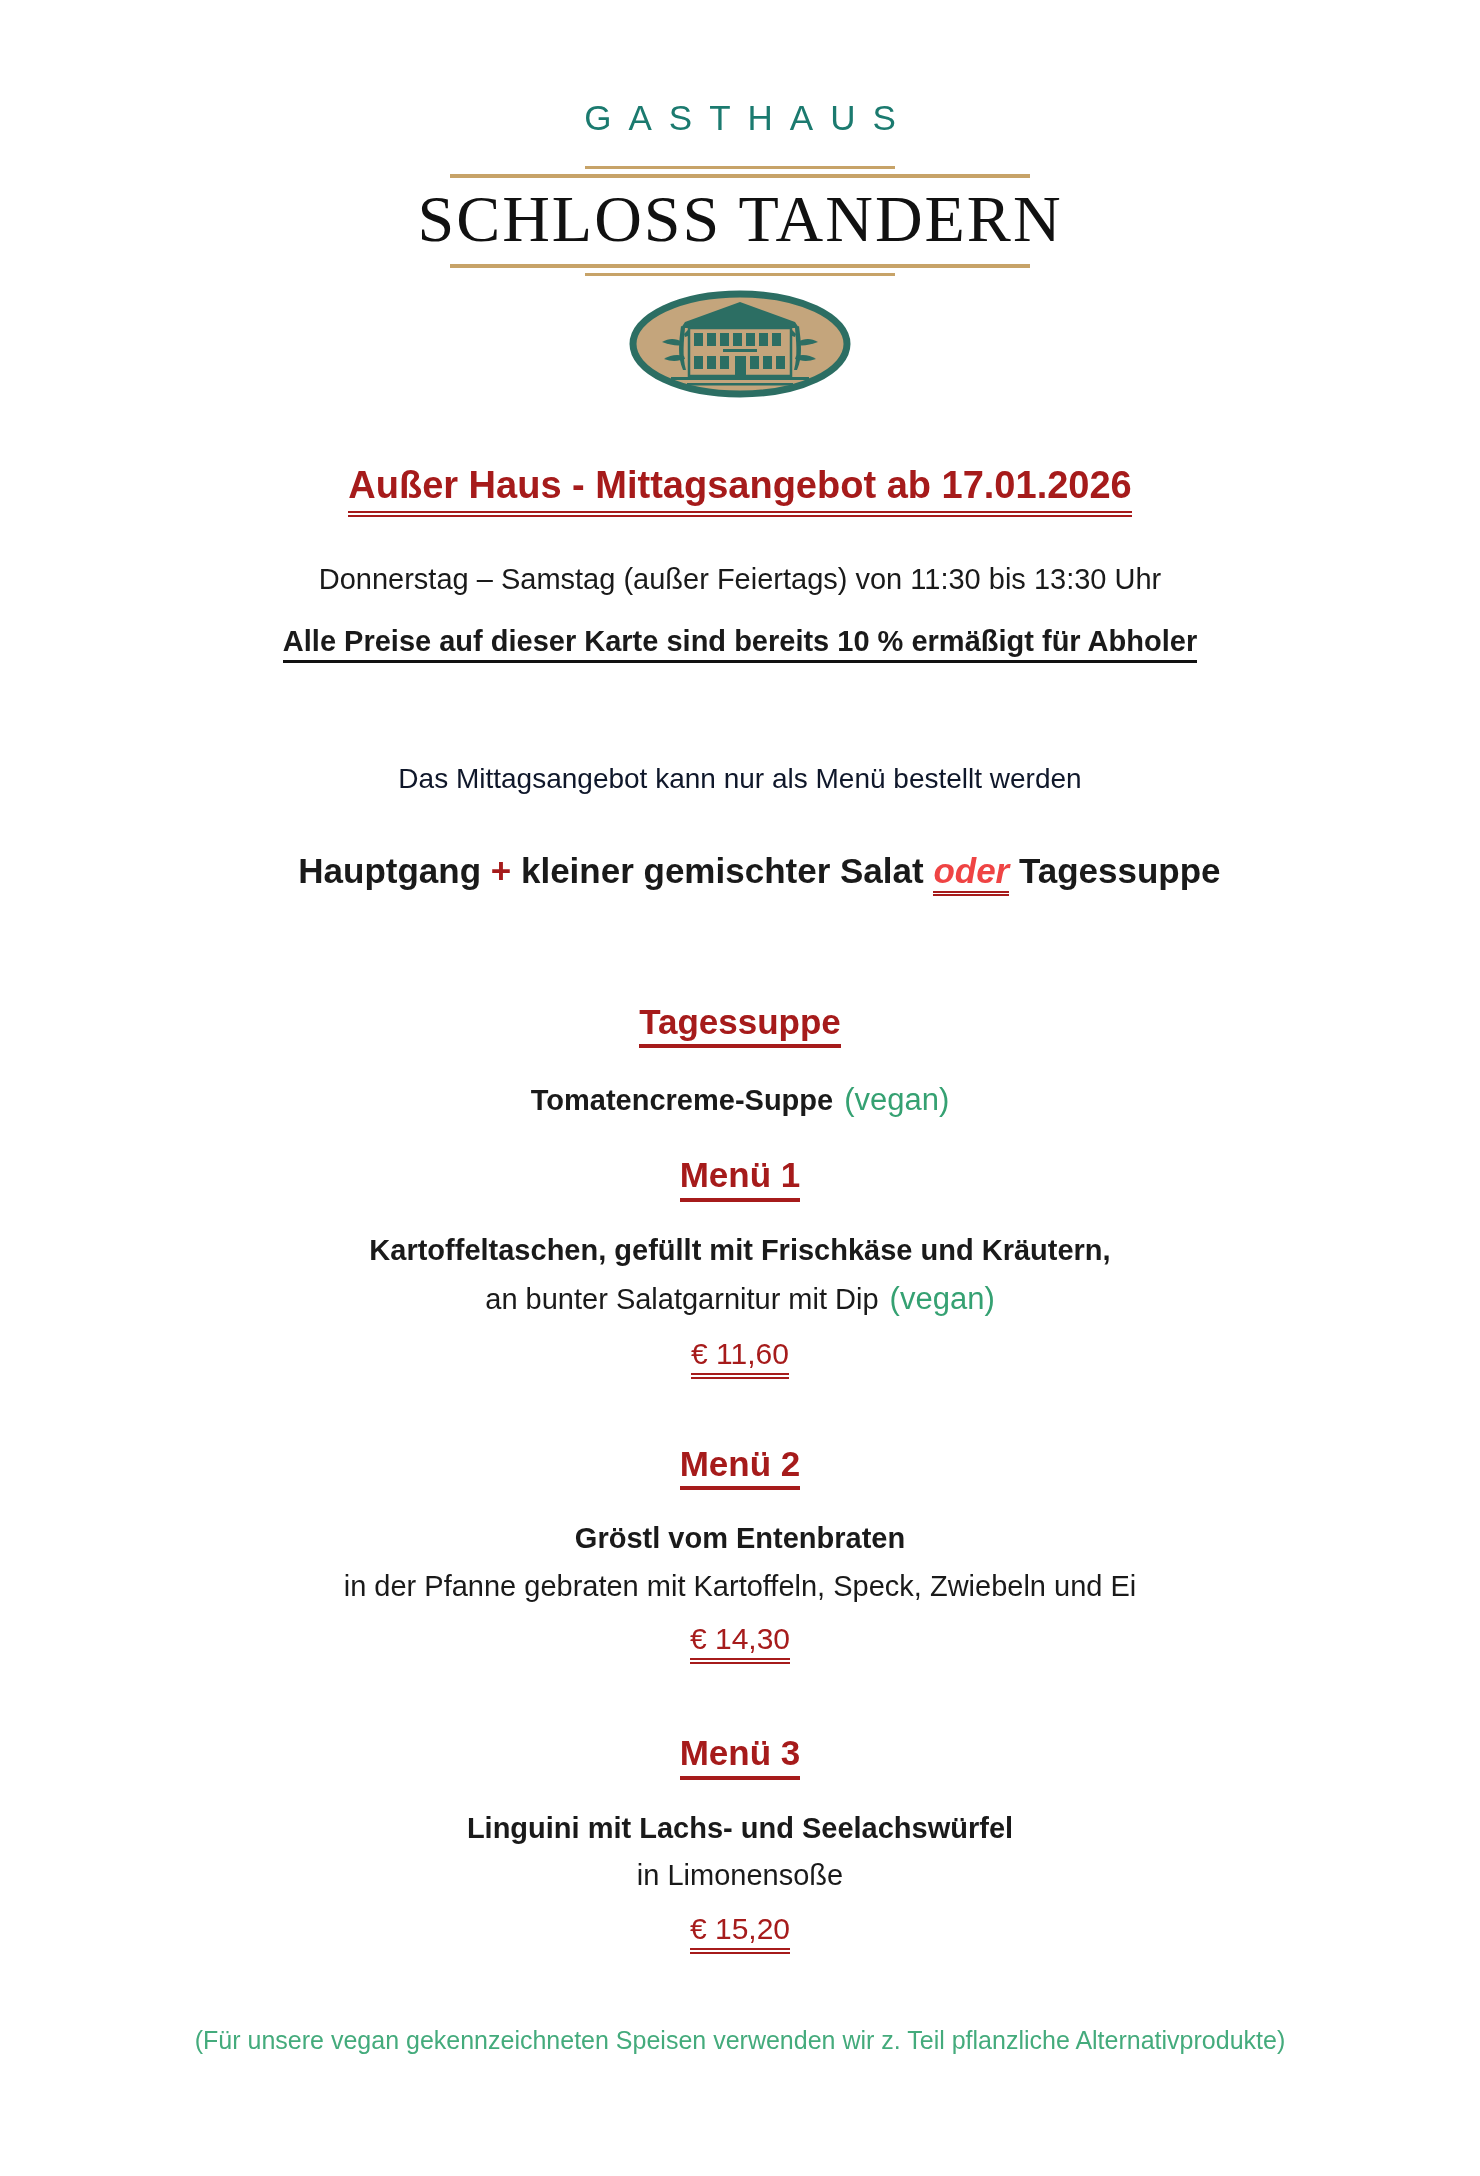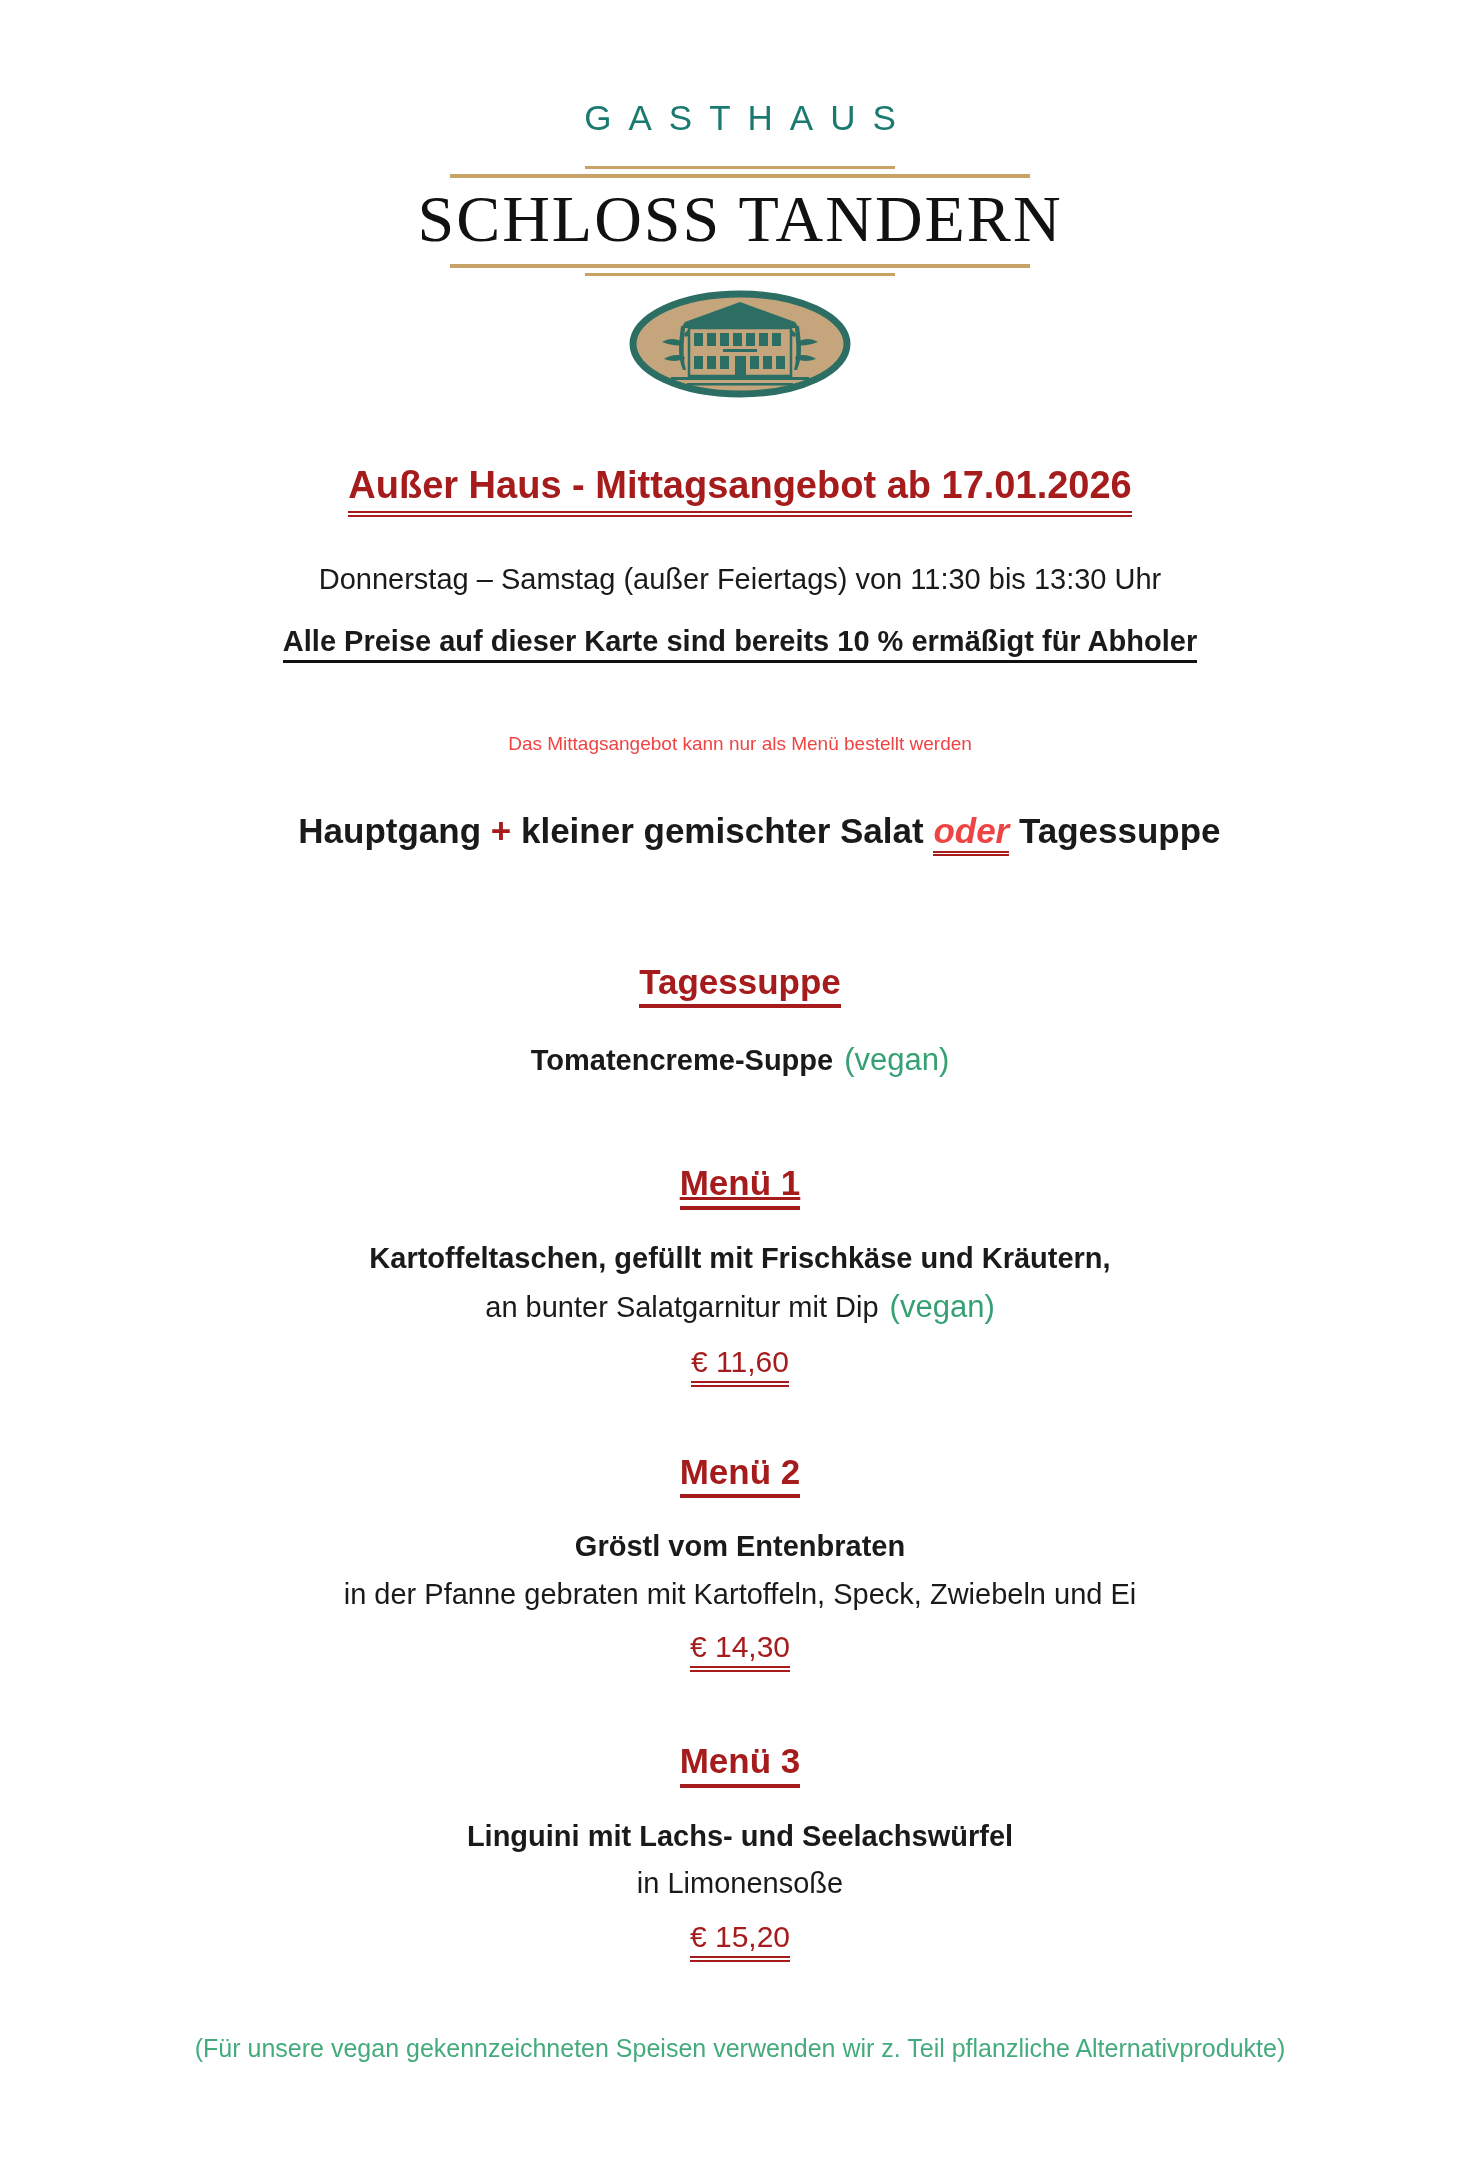--- a/index.html
+++ b/index.html
@@ -51,37 +51,37 @@
   .hours-line{margin-top:46px;font-size:29px;}
   .discount-line{
     margin-top:29px;font-size:29px;font-weight:bold;
     border-bottom:3px solid #111111;padding-bottom:2px;
   }
   .phone-line{
     margin-top:33px;font-size:29px;
     border-bottom:3px solid #111111;padding-bottom:2px;
   }
   
-  .intro-note{margin-top:70px;font-size:19px;color:#ef4444;}
+  .intro-note{margin-top:100px;font-size:28px;color:#0f172a;}
   .combo-line{margin-top:16px;font-size:35px;font-weight:bold;white-space:pre;}
   .combo-plus{color:#a61b1b;}
   .combo-oder{
     color:#ef4444;font-style:italic;
     border-bottom:5px double #a61b1b;padding-bottom:1px;
   }
   
   .section-heading{
     font-size:35px;font-weight:bold;color:#a61b1b;
     border-bottom:4px solid #a61b1b;padding-bottom:3px;
     line-height:1.1;
   }
   .soup-heading{margin-top:72px;}
   .soup-line{margin-top:34px;font-size:29px;font-weight:bold;}
   .tag{font-size:31px;font-weight:400;color:#35a172;margin-left:11px;}
-  .menu-heading-1{margin-top:86px;text-decoration:underline;}
+  .menu-heading-1{margin-top:38px;}
   .menu-heading-2{margin-top:66px;}
   .menu-heading-3{margin-top:70px;}
   .dish-main{margin-top:27px;font-size:29px;font-weight:bold;line-height:1.5;}
   .dish-desc{margin-top:4px;font-size:29px;font-weight:400;line-height:1.5;}
   .price{
     margin-top:14px;font-size:30px;color:#a61b1b;
     border-bottom:6px double #a61b1b;padding-bottom:2px;
   }
   .footer-note{margin-top:72px;font-size:25px;color:#44ab7c;}
   .inline-block{display:inline-block;}

